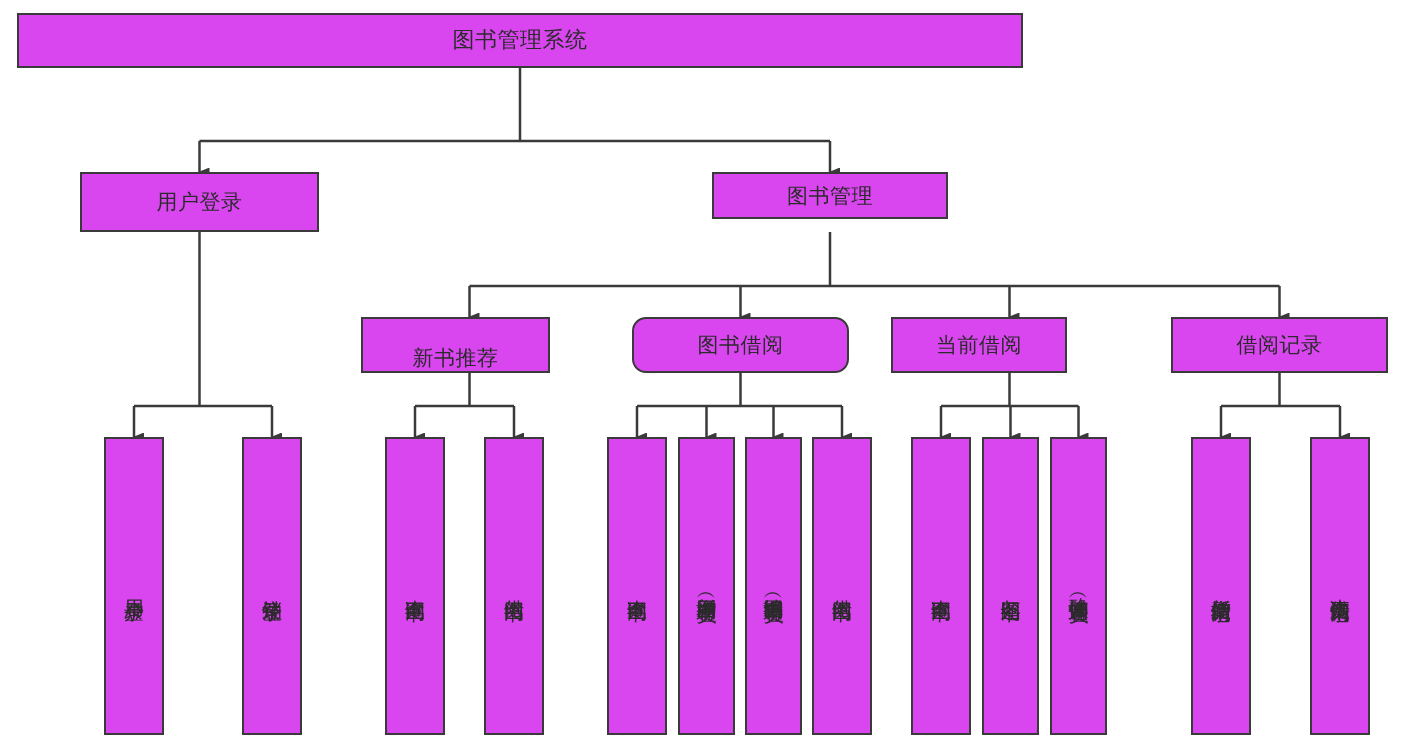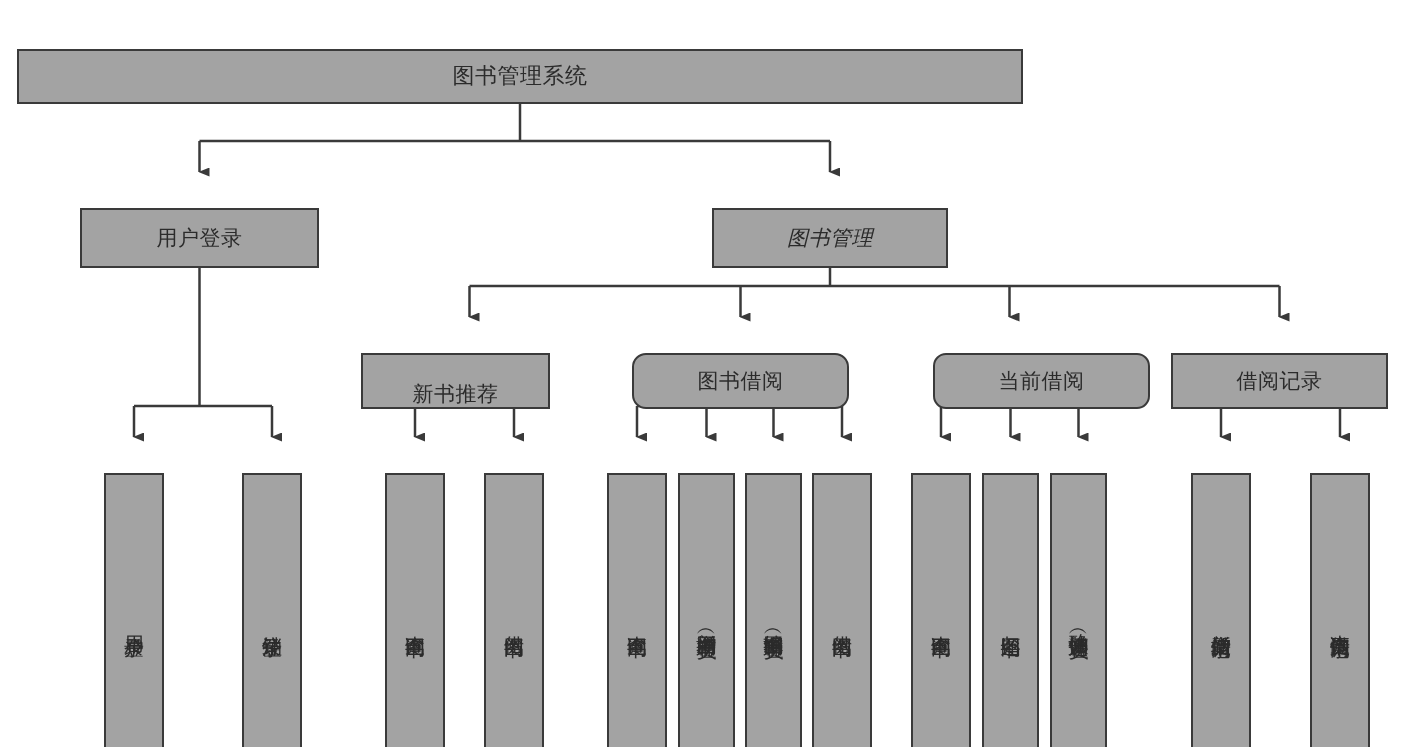--- a/index.html
+++ b/index.html
@@ -20,27 +20,26 @@
   #diagram-svg {
     position: absolute;
     left: 0;
     top: 0;
     width: 1405px;
     height: 747px;
   }
   .node-box {
     position: absolute;
     box-sizing: border-box;
-    background: #a3a3a3;
+    background: #d946ef;
     border: 2px solid #3a3a3a;
     display: flex;
     align-items: center;
     justify-content: center;
     overflow: hidden;
-    margin-top: 36px;
   }
   .node-label {
     color: #2b2b2b;
     font-size: 21px;
     line-height: 1.22;
     letter-spacing: 0.5px;
     white-space: nowrap;
     text-align: center;
   }
   .node-box.vertical .node-label {
@@ -114,30 +113,30 @@
       </g>
   </svg>
 
   <div id="nodes-layer">
       <div class="node-box root" style="left: 17px; top: 13px; width: 1006px; height: 55px;">
         <span class="node-label">图书管理系统</span>
       </div>
       <div class="node-box" style="left: 80px; top: 172px; width: 239px; height: 60px;">
         <span class="node-label">用户登录</span>
       </div>
-      <div class="node-box" style="left: 712px; top: 172px; width: 236px; height: 60px; font-style: italic;">
+      <div class="node-box" style="left: 712px; top: 172px; width: 236px; height: 47px;">
         <span class="node-label">图书管理</span>
       </div>
       <div class="node-box" style="left: 361px; top: 317px; width: 189px; height: 56px; align-items: flex-end;">
         <span class="node-label">新书推荐</span>
       </div>
       <div class="node-box" style="left: 632px; top: 317px; width: 217px; height: 56px; border-radius: 14px;">
         <span class="node-label">图书借阅</span>
       </div>
-      <div class="node-box" style="left: 933px; top: 317px; width: 217px; height: 56px; border-radius: 13px;">
+      <div class="node-box" style="left: 891px; top: 317px; width: 176px; height: 56px;">
         <span class="node-label">当前借阅</span>
       </div>
       <div class="node-box" style="left: 1171px; top: 317px; width: 217px; height: 56px; justify-content: center;">
         <span class="node-label">借阅记录</span>
       </div>
       <div class="node-box vertical" style="left: 104px; top: 437px; width: 60px; height: 298px;">
         <span class="node-label">用户登录</span>
       </div>
       <div class="node-box vertical" style="left: 242px; top: 437px; width: 60px; height: 298px;">
         <span class="node-label">注销登录</span>

